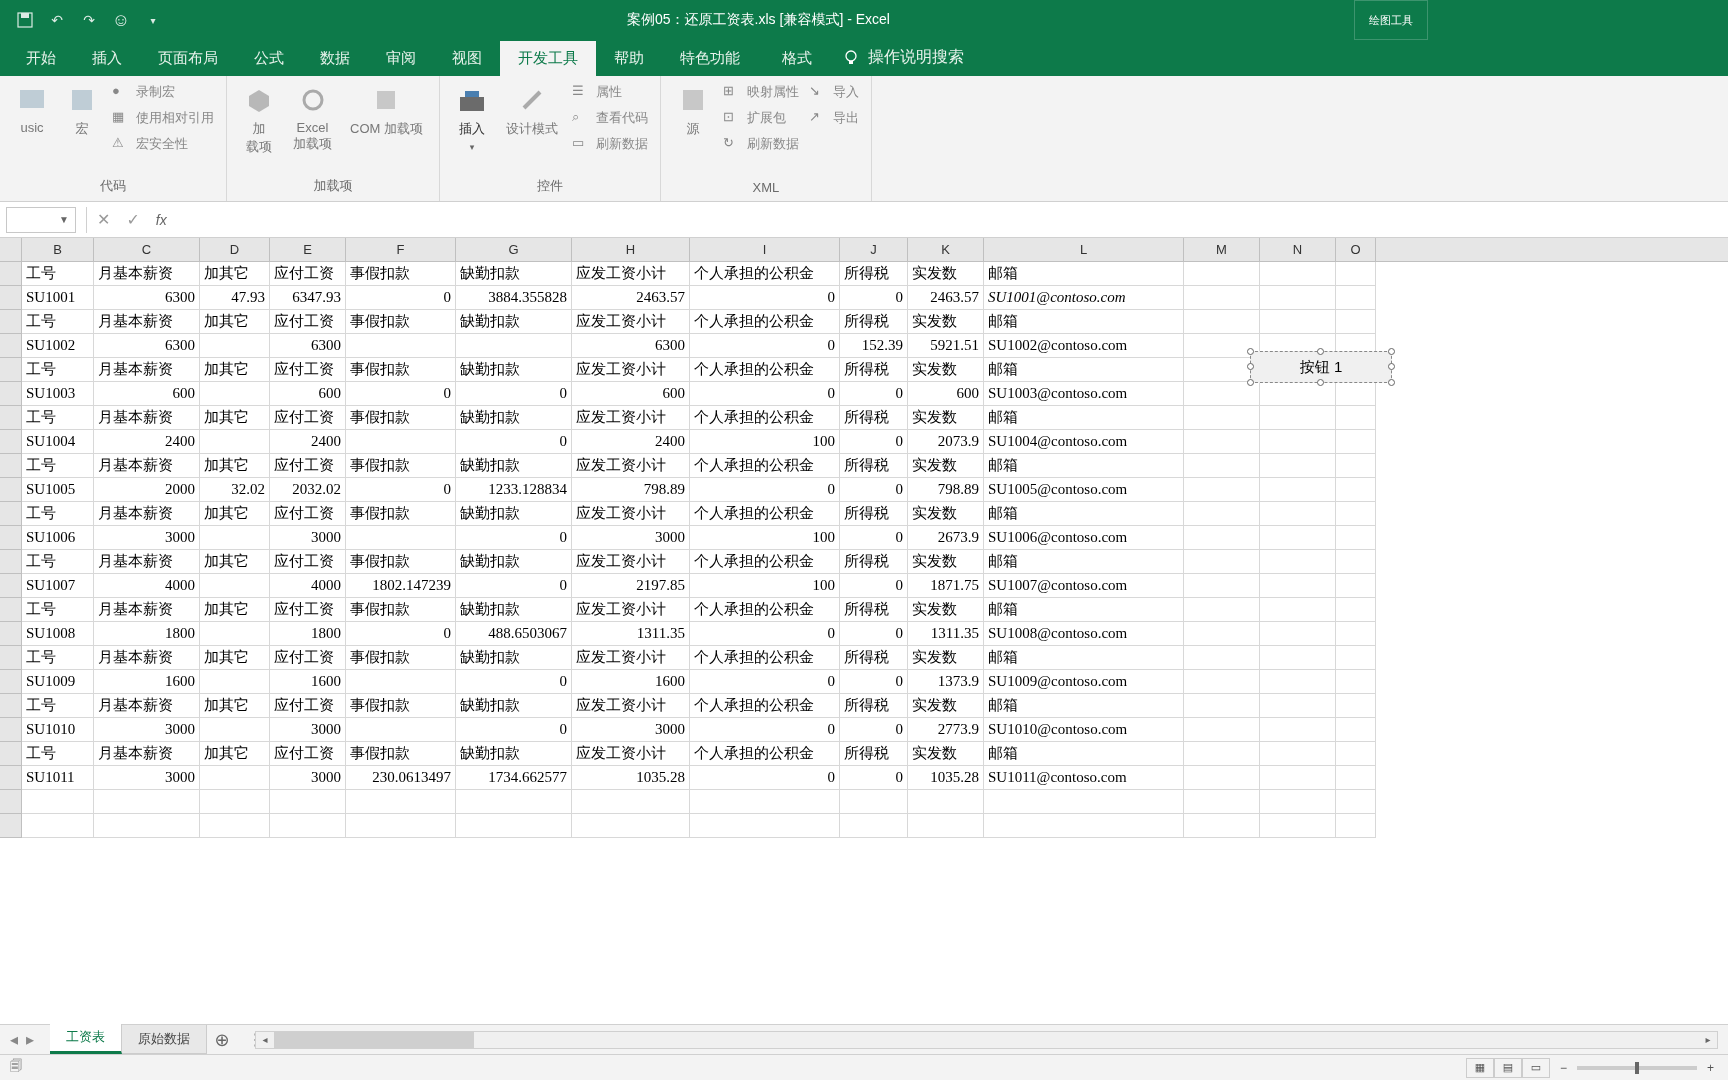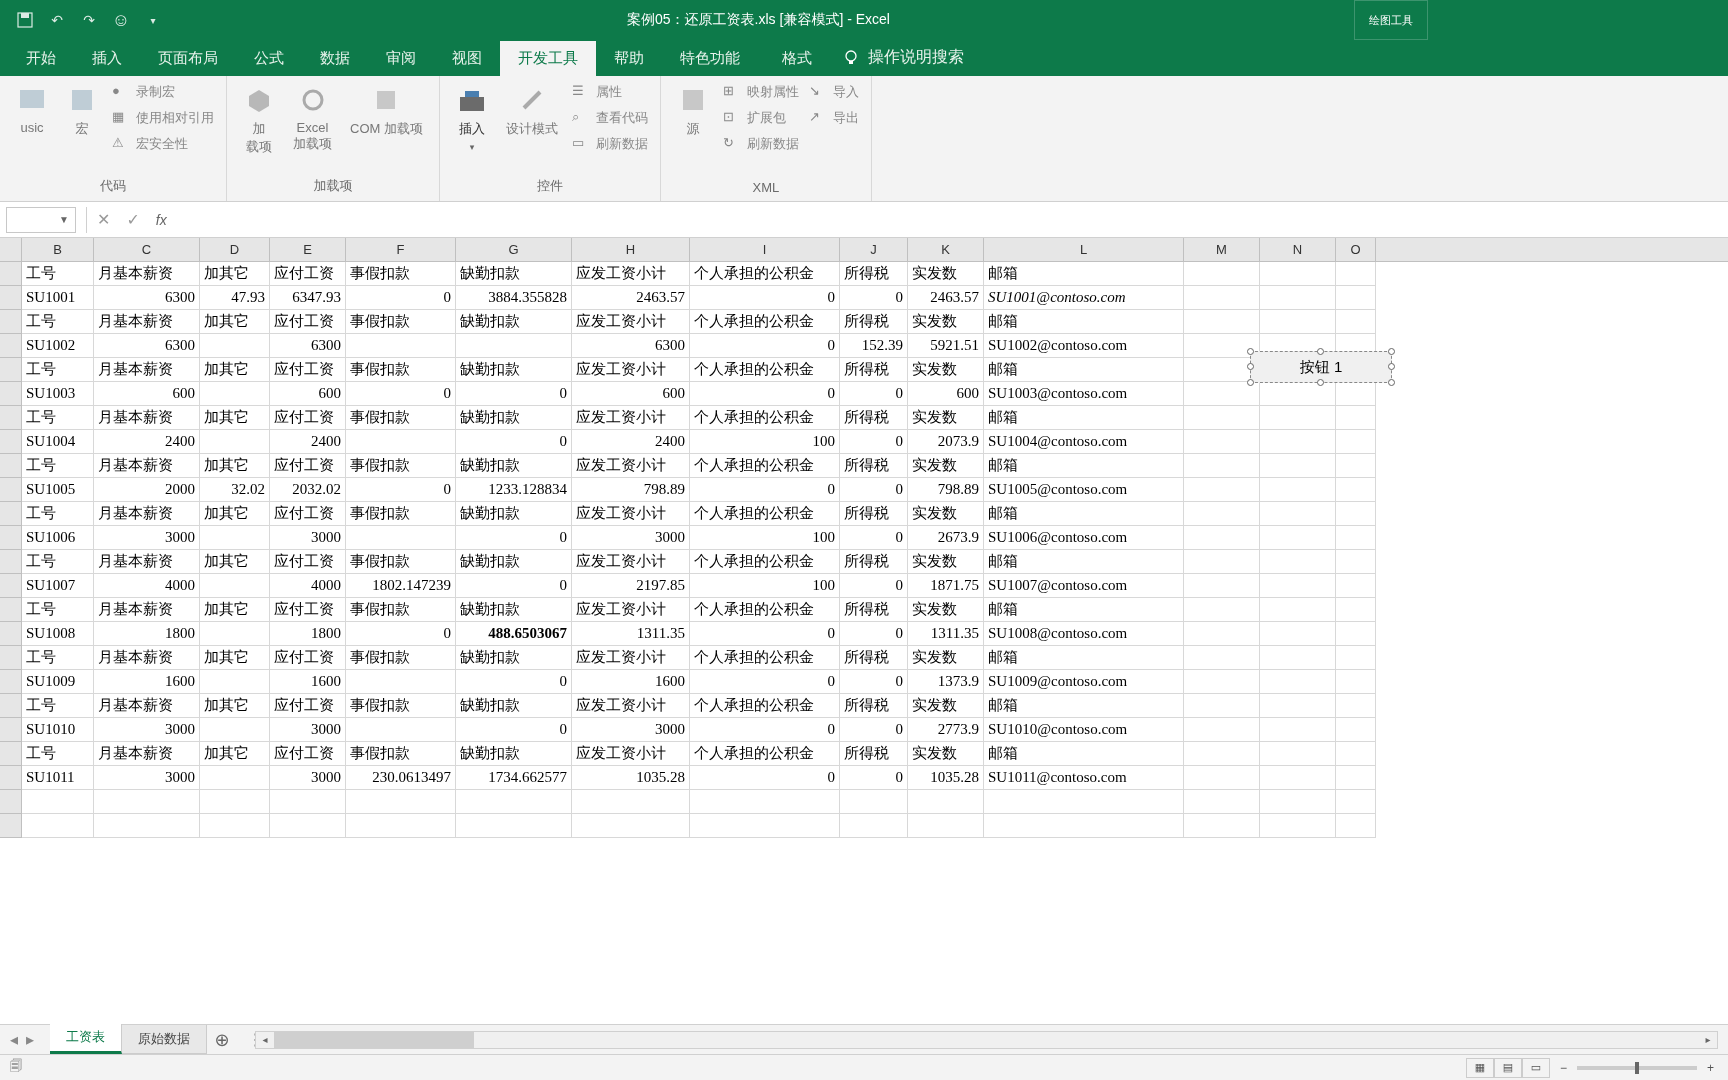--- a/index.html
+++ b/index.html
@@ -565,21 +565,21 @@
         <div class="cell txt" style="width: 76px;"></div>
         <div class="cell txt" style="width: 40px;"></div>
       </div>
       <div class="row">
         <div class="rowhead"></div>
         <div class="cell txt" style="width: 72px;">SU1008</div>
         <div class="cell num" style="width: 106px;">1800</div>
         <div class="cell txt" style="width: 70px;"></div>
         <div class="cell num" style="width: 76px;">1800</div>
         <div class="cell num" style="width: 110px;">0</div>
-        <div class="cell num" style="width: 116px; font-weight: bold;">488.6503067</div>
+        <div class="cell num" style="width: 116px;">488.6503067</div>
         <div class="cell num" style="width: 118px;">1311.35</div>
         <div class="cell num" style="width: 150px;">0</div>
         <div class="cell num" style="width: 68px;">0</div>
         <div class="cell num" style="width: 76px;">1311.35</div>
         <div class="cell txt" style="width: 200px;">SU1008@contoso.com</div>
         <div class="cell txt" style="width: 76px;"></div>
         <div class="cell txt" style="width: 76px;"></div>
         <div class="cell txt" style="width: 40px;"></div>
       </div>
       <div class="row">

